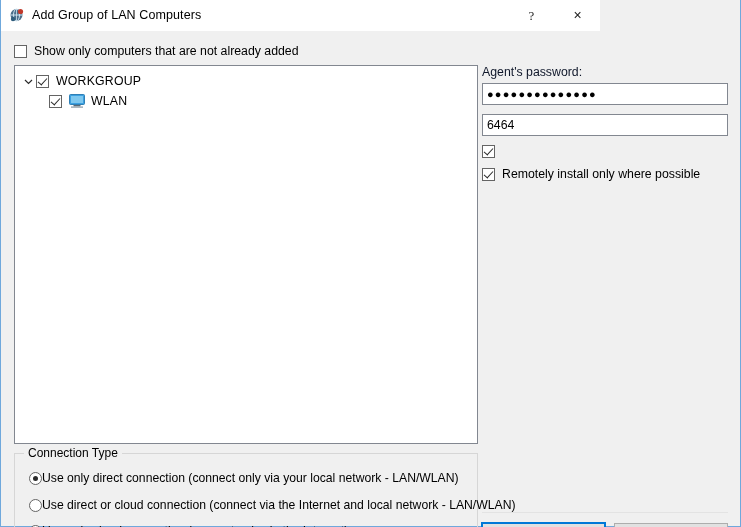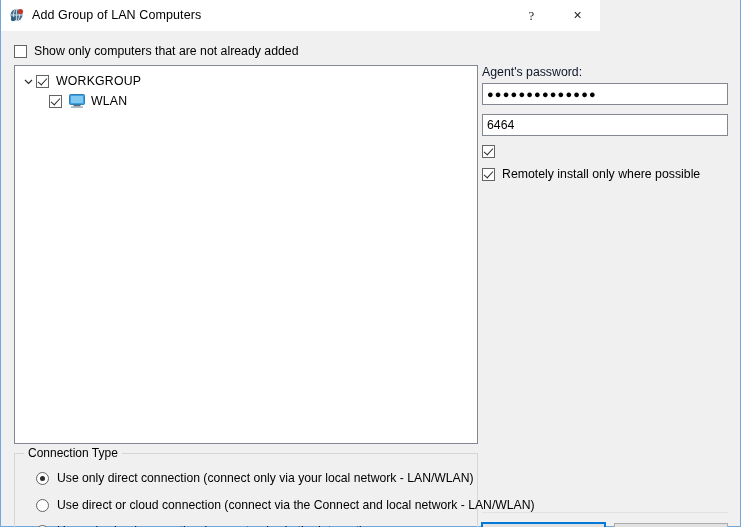--- a/index.html
+++ b/index.html
@@ -212,24 +212,23 @@
   .group-title {
     position: absolute;
     left: 9px; top: -8px;
     background: #f0f0f0;
     padding: 0 4px;
     font-size: 12px;
     color: #000;
   }
   .radio-row {
     position: absolute;
-    left: 21px;
-    display: flex;
-    align-items: center;
-    gap: 8px;
+    left: 14px;
+    display: flex;
+    align-items: center;
     white-space: nowrap;
   }
   .rb {
     width: 13px; height: 13px;
     box-sizing: border-box;
     border: 1px solid #646464;
     border-radius: 50%;
     background: #ffffff;
     position: relative;
     flex: 0 0 auto;
@@ -371,21 +370,21 @@
     <div class="groupbox">
       <span class="group-title">Connection Type</span>
 
       <div class="radio-row" style="top:17px;">
         <span class="rb selected"></span>
         <span class="rb-label">Use only direct connection (connect only via your local network - LAN/WLAN)</span>
       </div>
 
       <div class="radio-row" style="top:44px;">
         <span class="rb"></span>
-        <span class="rb-label">Use direct or cloud connection (connect via the Connect and local network - LAN/WLAN)</span>
+        <span class="rb-label">Use direct or cloud connection (connect via the Internet and local network - LAN/WLAN)</span>
       </div>
 
       <div class="radio-row" style="top:70px;">
         <span class="rb"></span>
         <span class="rb-label">Use only cloud connection (connect only via the Internet)</span>
       </div>
     </div>
 
     <div class="sep-line"></div>
 

